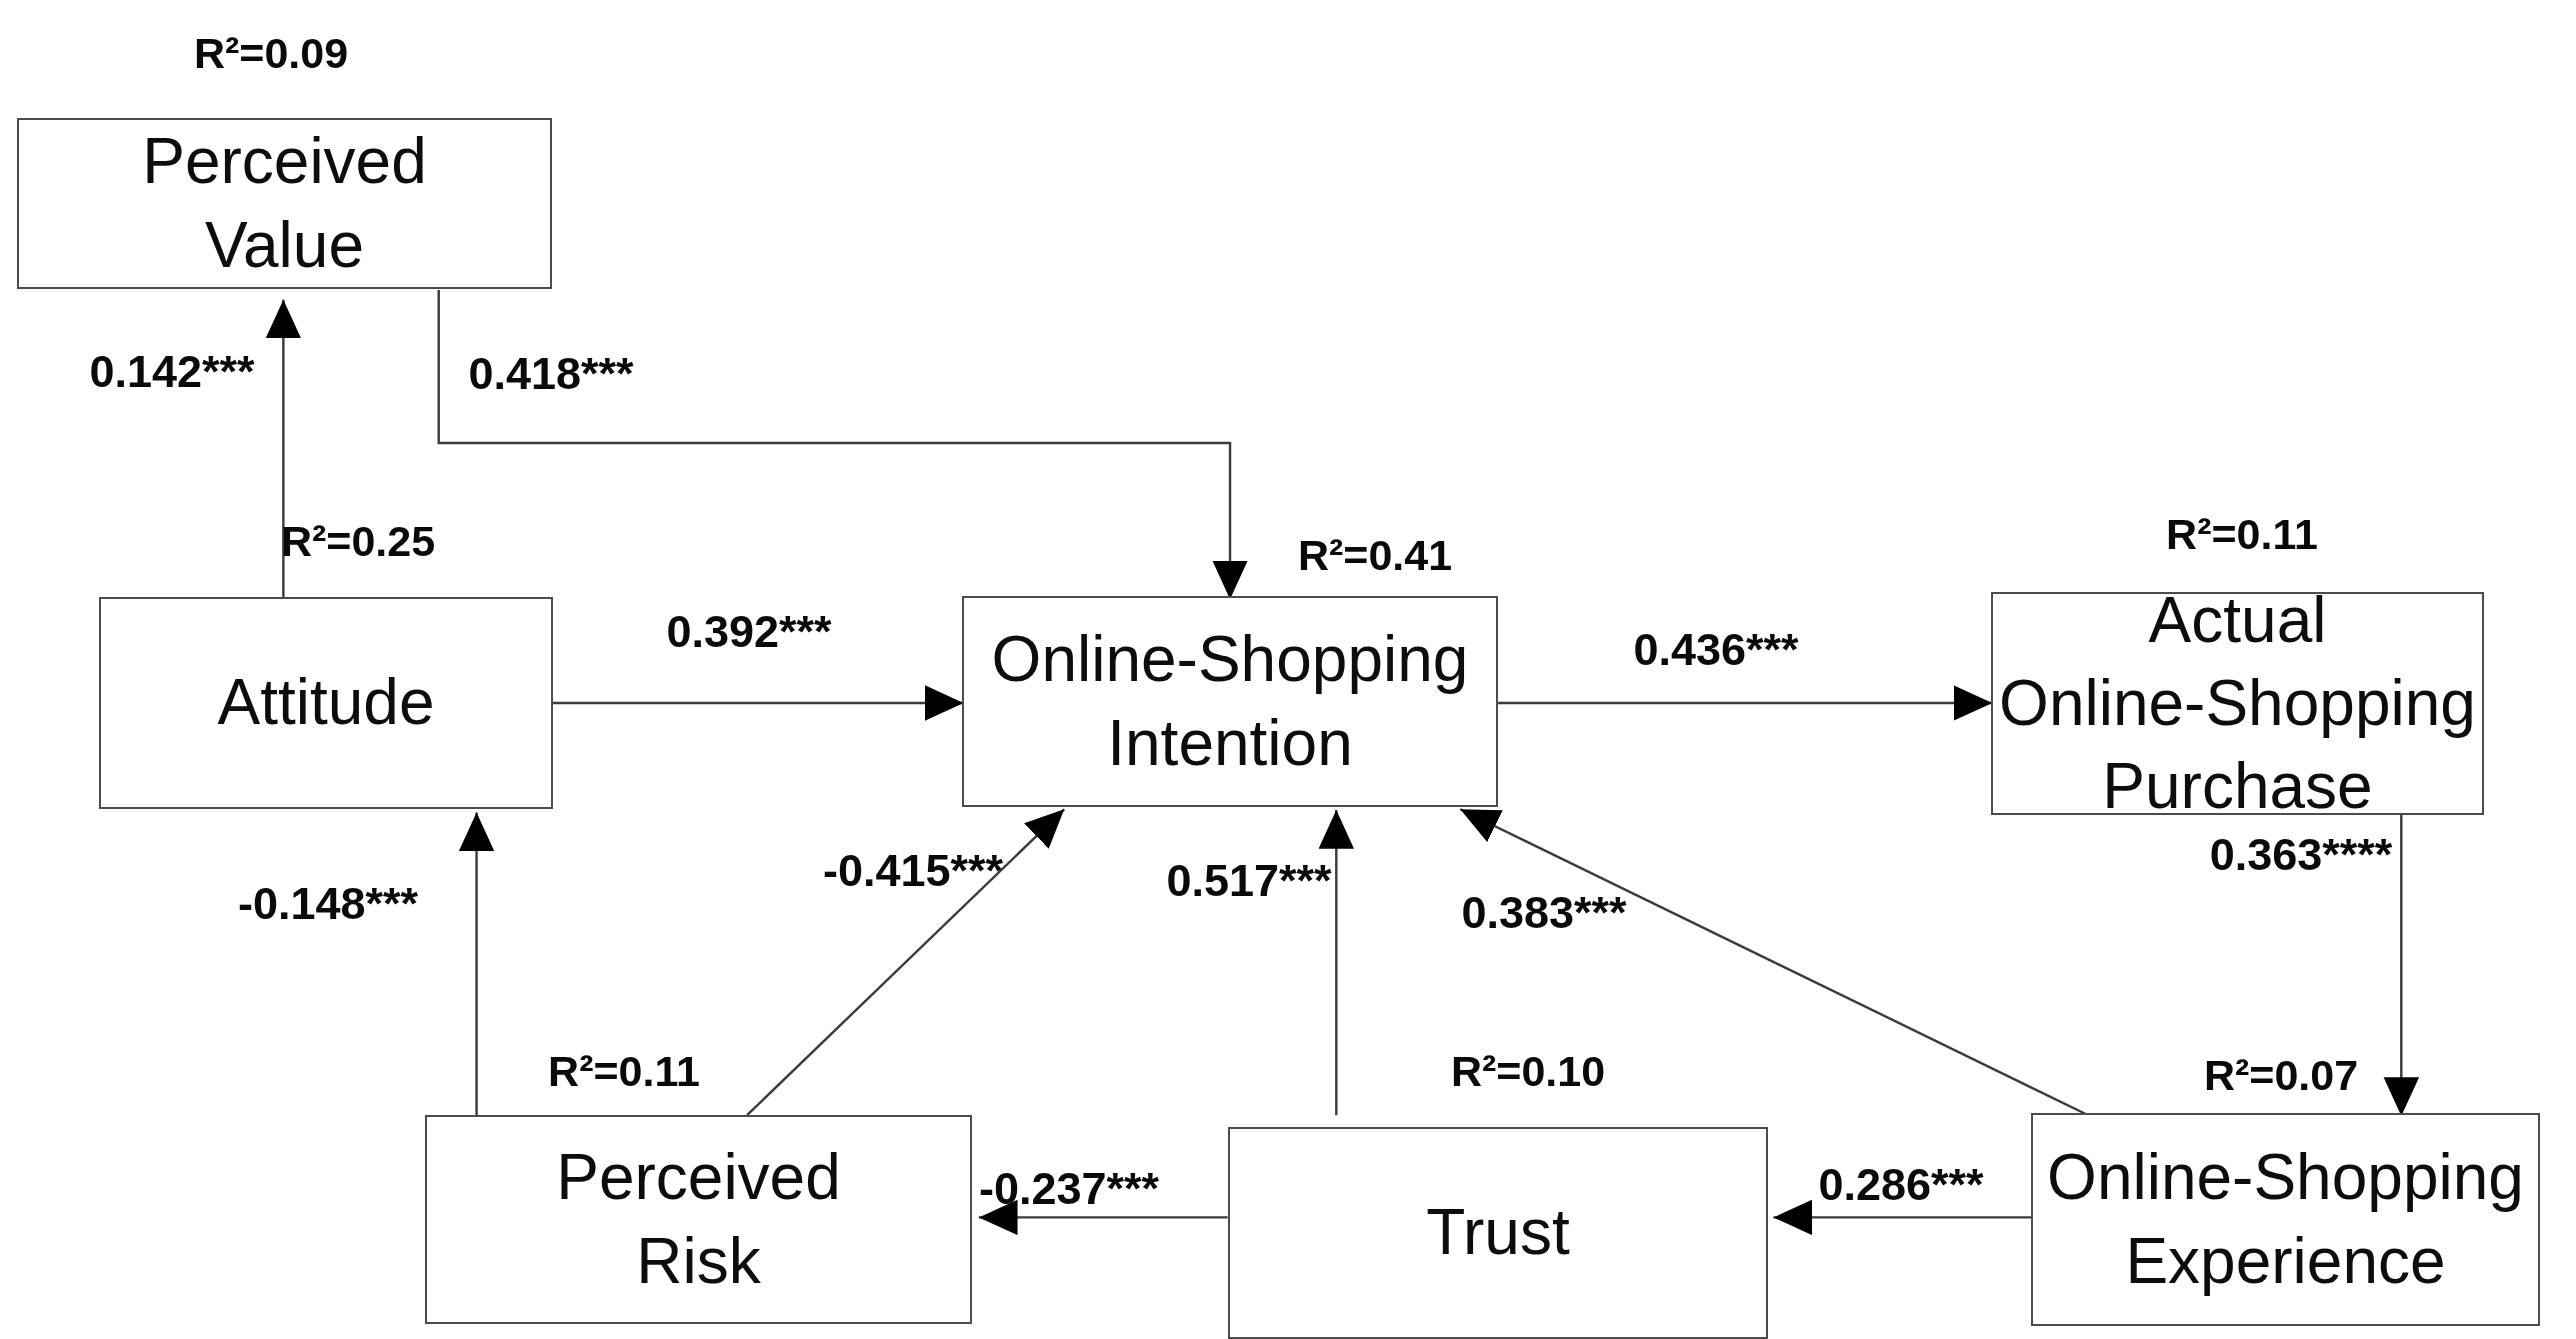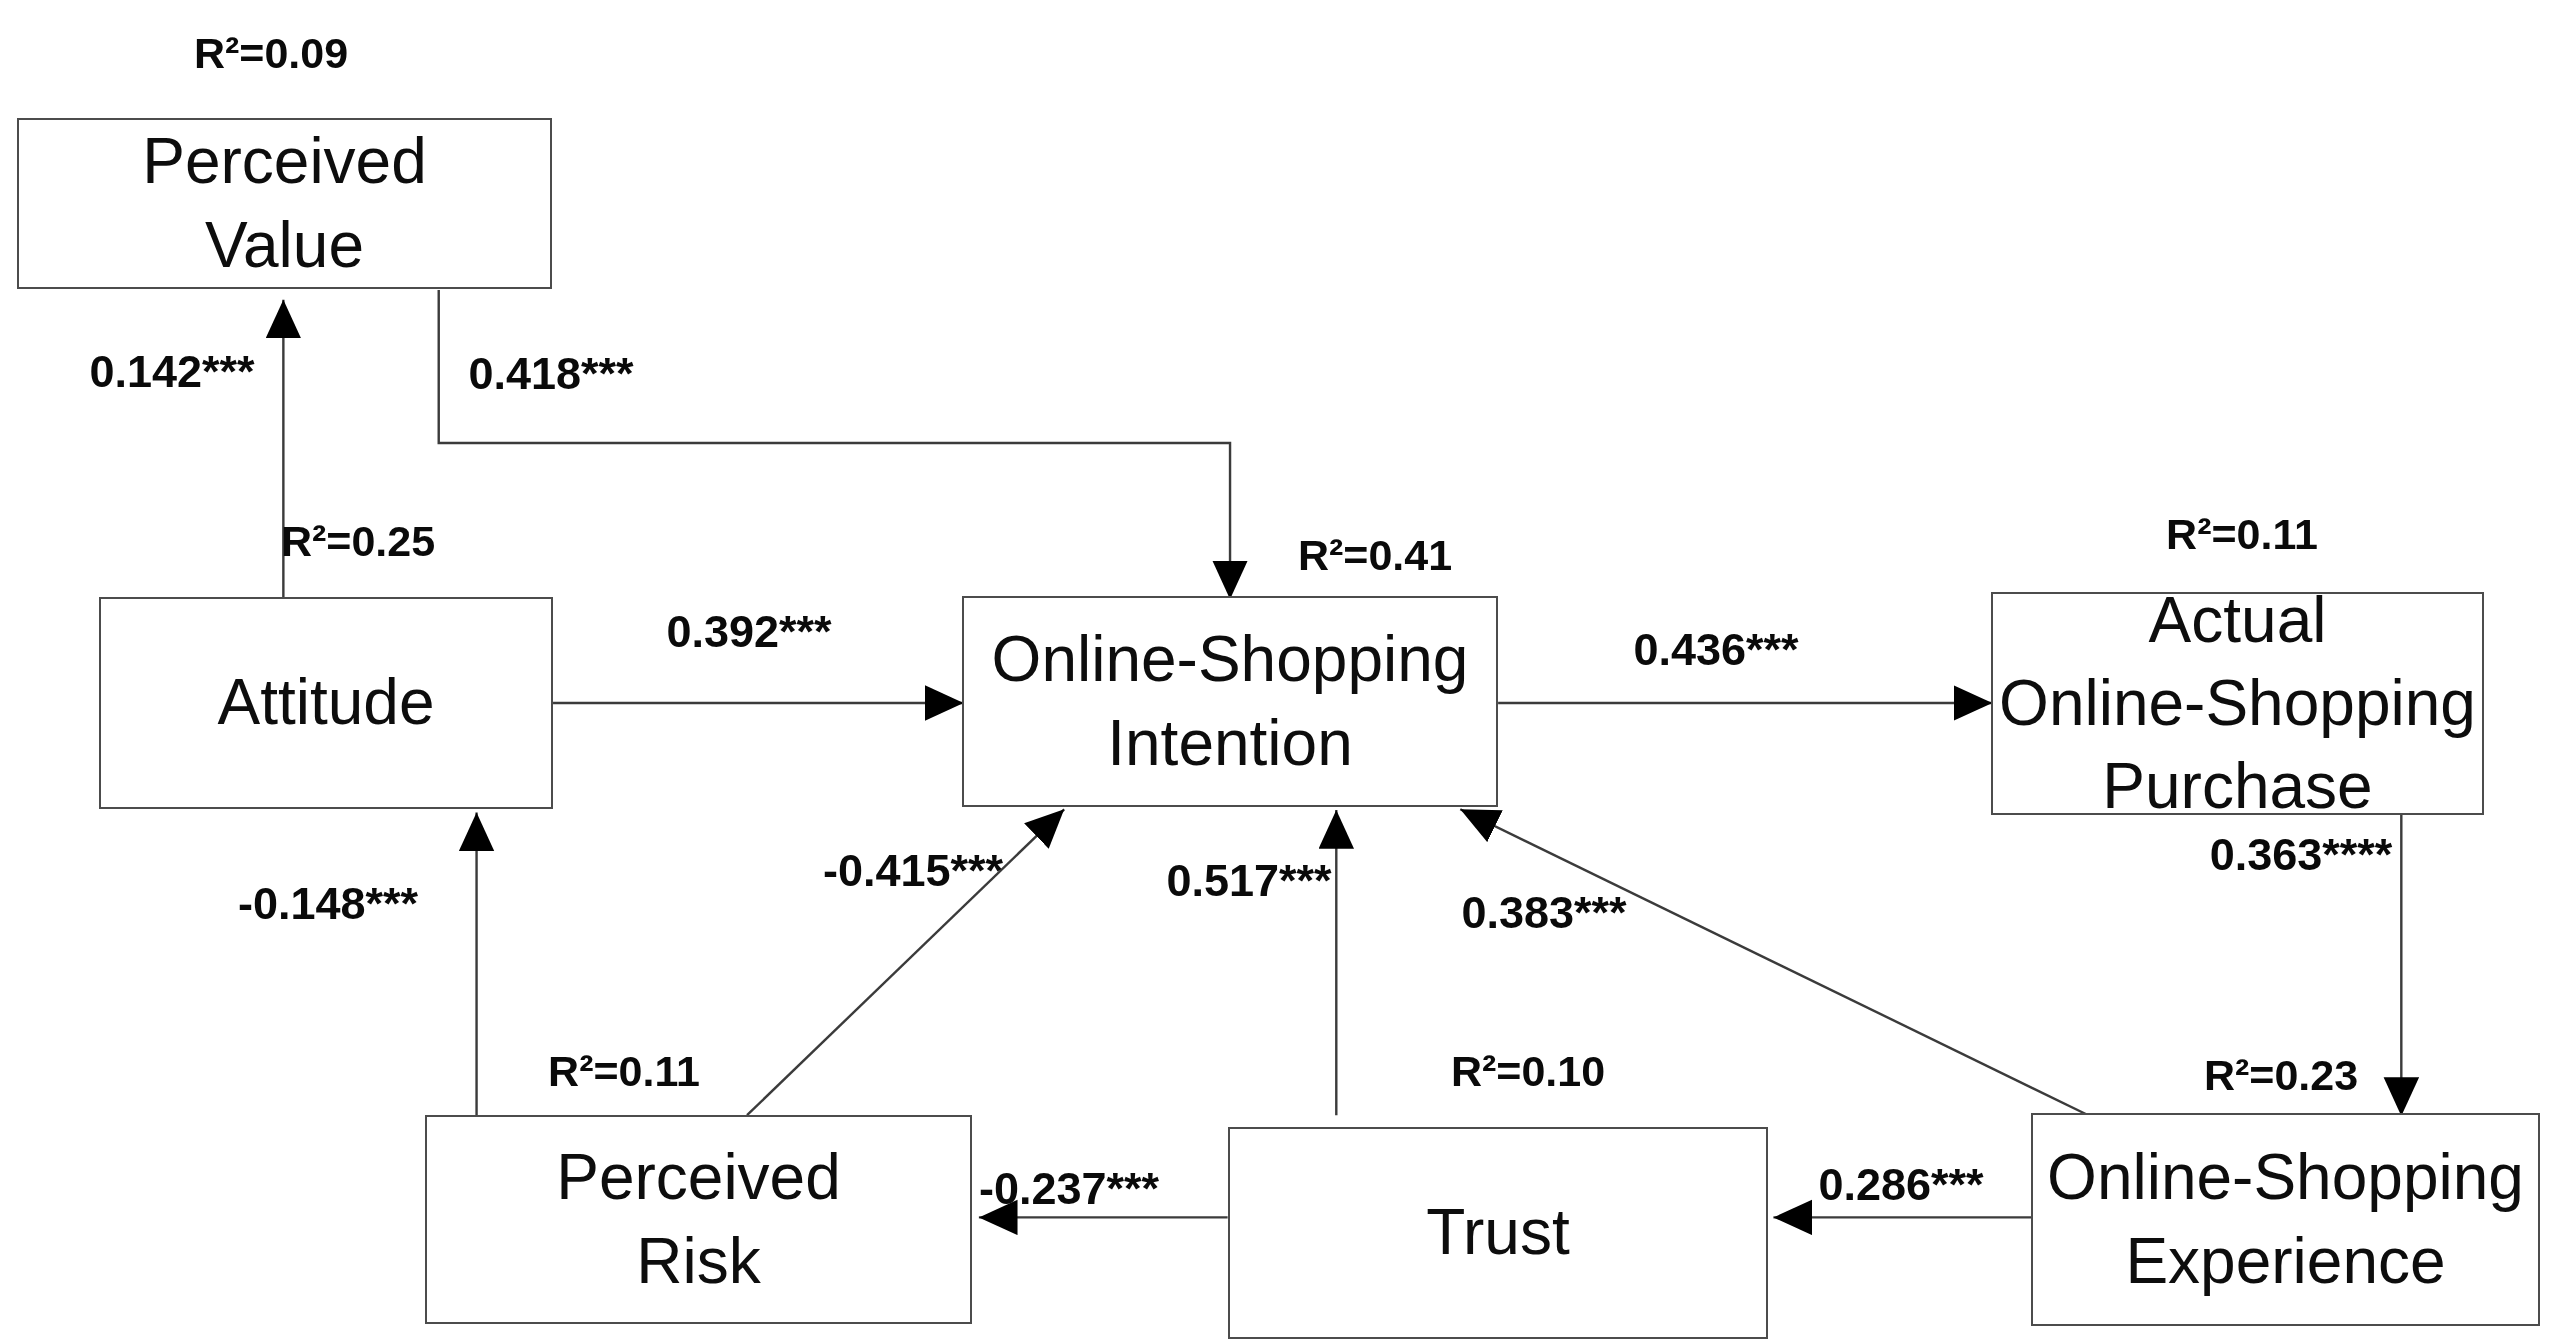--- a/index.html
+++ b/index.html
@@ -84,21 +84,21 @@
       <line x1="2523" y1="1512" x2="2203" y2="1512" marker-end="url(#ah)"></line>
     </g>
   </svg>
 
   <div class="r2-label" id="r2-pv">R²=0.09</div>
   <div class="r2-label" id="r2-att">R²=0.25</div>
   <div class="r2-label" id="r2-osi">R²=0.41</div>
   <div class="r2-label" id="r2-pur">R²=0.11</div>
   <div class="r2-label" id="r2-risk">R²=0.11</div>
   <div class="r2-label" id="r2-trust">R²=0.10</div>
-  <div class="r2-label" id="r2-exp">R²=0.23</div>
+  <div class="r2-label" id="r2-exp">R²=0.07</div>
 
   <div class="node-box" id="n-pv">
     <span class="node-label">Perceived
 Value</span>
   </div>
   <div class="node-box" id="n-att">
     <span class="node-label">Attitude</span>
   </div>
   <div class="node-box" id="n-osi">
     <span class="node-label">Online-Shopping

